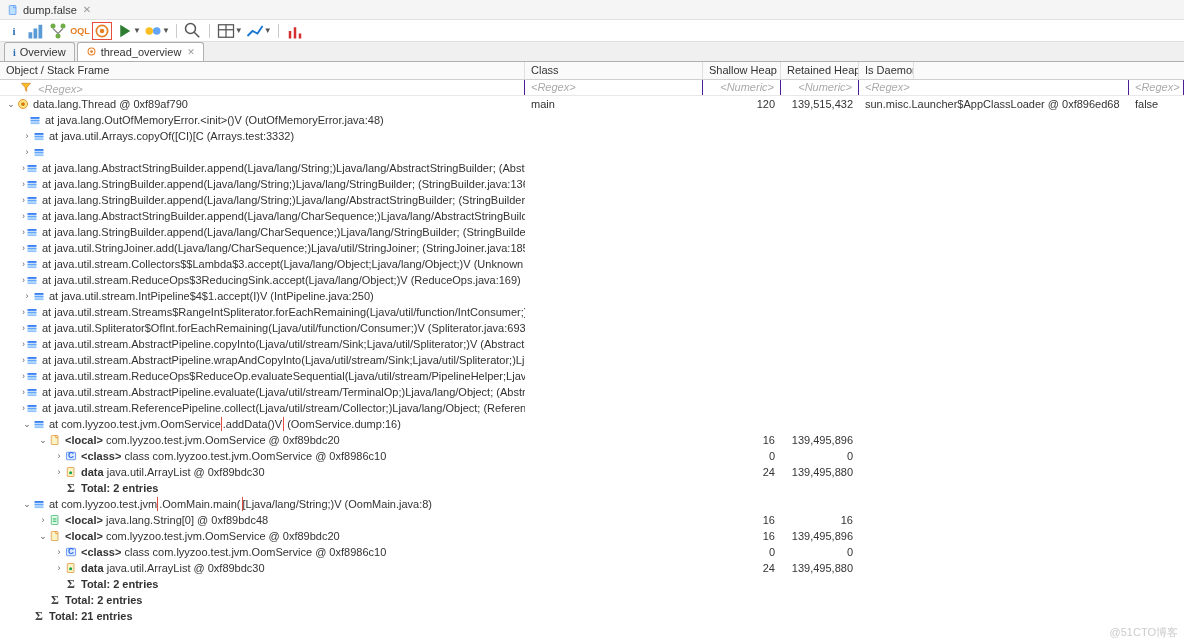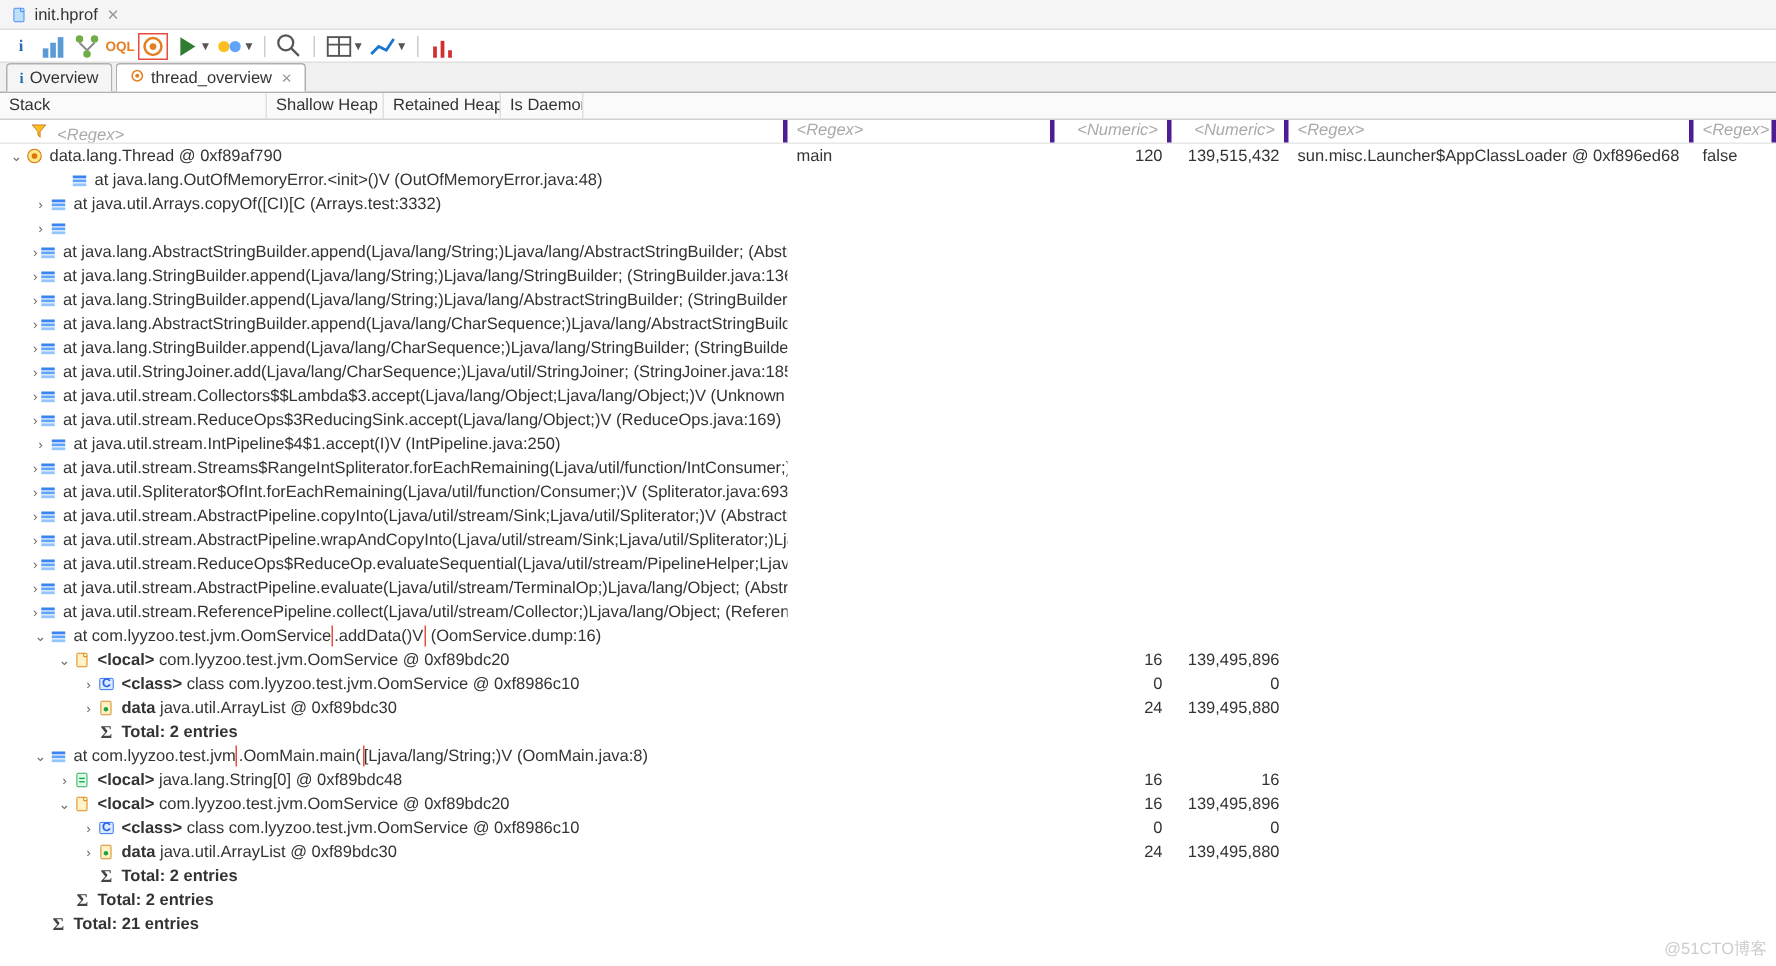--- a/index.html
+++ b/index.html
@@ -16,21 +16,21 @@
 
 .tabs { height: 20px; display: flex; align-items: flex-end; padding-left: 4px; border-bottom: 1px solid #b0b0b0; background: #f0f0f0; }
 .tab { height: 19px; display: flex; align-items: center; padding: 0 8px; background: #fff; border: 1px solid #b0b0b0; border-bottom: none; margin-right: 2px; border-radius: 3px 3px 0 0; cursor: pointer; }
 .tab.inactive { background: #f5f5f5; }
 .tab .tab-icon { margin-right: 4px; font-size: 10px; }
 .tab .tab-close { margin-left: 6px; font-size: 9px; color: #999; }
 
 .header-row { height: 18px; display: flex; border-bottom: 1px solid #d0d0d0; background: #fafafa; }
 .header-cell { padding: 2px 6px; border-right: 1px solid #e0e0e0; font-weight: normal; white-space: nowrap; overflow: hidden; }
 .filter-row { height: 16px; display: flex; border-bottom: 1px solid #e8e8e8; color: #aaa; font-style: italic; }
-.filter-cell { padding: 1px 6px; border-right: 3px solid #4c1d95; white-space: nowrap; overflow: hidden; }
+.filter-cell { padding: 1px 6px; border-right: 1px solid #4c1d95; white-space: nowrap; overflow: hidden; }
 
 .col-obj { width: 525px; flex-shrink: 0; }
 .col-name { width: 178px; flex-shrink: 0; }
 .col-shallow { width: 78px; flex-shrink: 0; text-align: right; }
 .col-retained { width: 78px; flex-shrink: 0; text-align: right; }
 .col-context { width: 270px; flex-shrink: 0; }
 .col-daemon { width: 55px; flex-shrink: 0; }
 
 .tree { overflow-y: auto; height: 560px; }
 .row { height: 16px; display: flex; align-items: center; }
@@ -50,21 +50,21 @@
 </head>
 <body>
 
 <div class="titlebar">
   <span class="icon">
     <svg viewBox="0 0 16 16">
         <rect x="3" y="2" width="9" height="12" rx="1" fill="#bcdffb" stroke="#3b82f6" stroke-width="0.8"></rect>
         <path d="M9 2v3h3" fill="none" stroke="#3b82f6" stroke-width="0.8"></path>
       </svg>
   </span>
-  <span>init.hprof</span>
+  <span>dump.false</span>
   <span class="close-x">✕</span>
 </div>
 
 <div class="toolbar">
   <div class="tool-btn">
       <span style="color:#2b6cb0;font-family:serif;font-weight:bold;">i</span>
     </div>
   <div class="tool-btn">
       <svg viewBox="0 0 16 16">
         <rect x="2" y="9" width="3" height="5" fill="#5b9bd5"></rect>
@@ -143,21 +143,22 @@
     <span class="tab-icon"><svg width="11" height="11" viewBox="0 0 16 16">
           <circle cx="8" cy="8" r="5" fill="none" stroke="#e67e22" stroke-width="1.5"></circle>
           <circle cx="8" cy="8" r="2" fill="#e67e22"></circle>
         </svg></span>
     <span>thread_overview</span>
     <span class="tab-close">✕</span>
   </div>
 </div>
 
 <div class="header-row">
-  <div class="header-cell col-name">Stack</div>
+  <div class="header-cell col-obj">Object / Stack Frame</div>
+  <div class="header-cell col-name">Class</div>
   <div class="header-cell col-shallow">Shallow Heap</div>
   <div class="header-cell col-retained">Retained Heap</div>
   <div class="header-cell col-daemon">Is Daemon</div>
 </div>
 
 <div class="filter-row">
   <div class="filter-cell col-obj" style="padding-left:20px;">
     <span class="filter-icon"><svg width="12" height="12" viewBox="0 0 16 16">
           <polygon points="2,3 14,3 9,9 9,14 7,12 7,9" fill="#fbbf24" stroke="#b45309" stroke-width="0.6"></polygon>
         </svg></span>
@@ -182,21 +183,21 @@
         </span>
         <span>data.lang.Thread @ 0xf89af790</span>
       </div>
       <div class="cell col-name">main</div>
       <div class="cell col-shallow">120</div>
       <div class="cell col-retained">139,515,432</div>
       <div class="cell col-context">sun.misc.Launcher$AppClassLoader @ 0xf896ed68</div>
       <div class="cell col-daemon">false</div>
     </div>
     <div class="row">
-      <div class="cell obj col-obj" style="padding-left: 36px;">
+      <div class="cell obj col-obj" style="padding-left: 18px;">
         <span class="twisty none">·</span>
         <span class="icon">
           <svg viewBox="0 0 16 16">
             <rect x="2" y="4" width="12" height="2.5" fill="#3b82f6"></rect>
             <rect x="2" y="7.5" width="12" height="2.5" fill="#60a5fa"></rect>
             <rect x="2" y="11" width="12" height="2.5" fill="#93c5fd"></rect>
           </svg>
         </span>
         <span>at java.lang.OutOfMemoryError.&lt;init&gt;()V (OutOfMemoryError.java:48)</span>
       </div>

